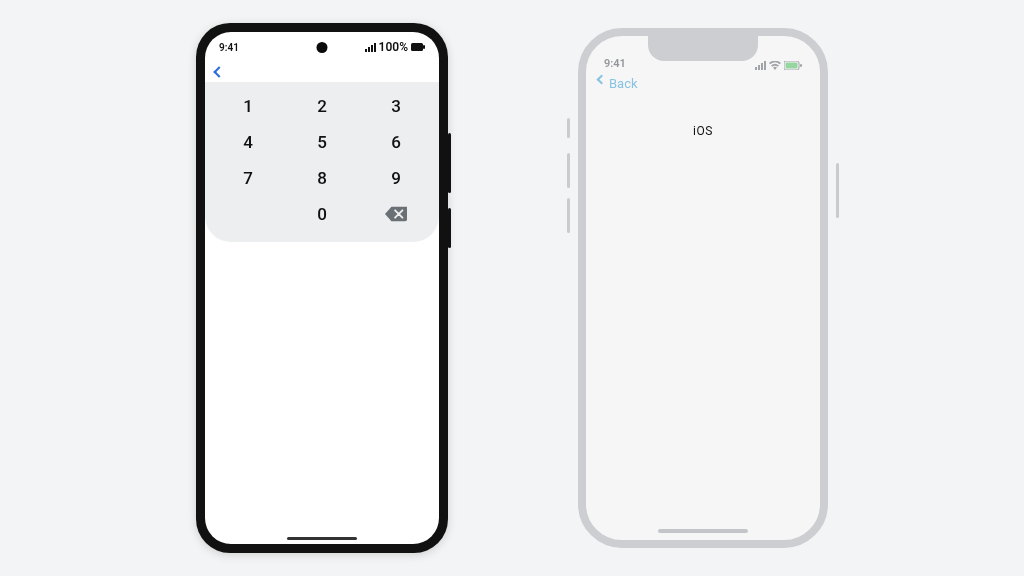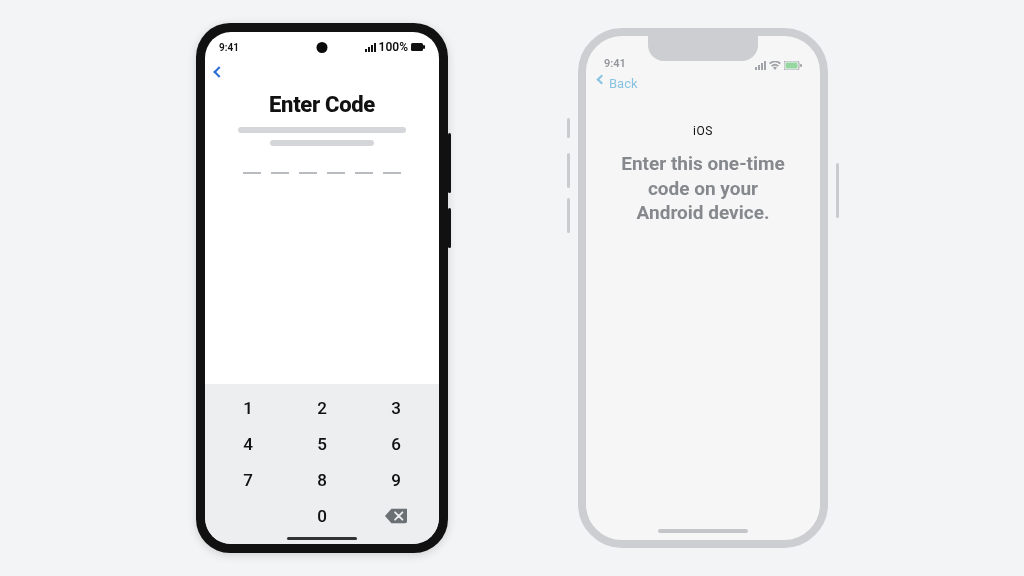--- a/index.html
+++ b/index.html
@@ -201,33 +201,20 @@
             <rect x="0" y="0" width="12" height="8" rx="1.5" fill="#111"></rect>
             <rect x="12" y="2" width="2" height="4" rx="1" fill="#111"></rect>
           </svg>
       </span>
     </div>
 
     <div class="android-nav">
       <div class="chev-left"></div>
     </div>
 
-    <div class="android-content">
-      <div class="android-title">Enter Code</div>
-      <div class="skeleton-line skel1"></div>
-      <div class="skeleton-line skel2"></div>
-      <div class="code-slots">
-        <div class="slot"></div>
-        <div class="slot"></div>
-        <div class="slot"></div>
-        <div class="slot"></div>
-        <div class="slot"></div>
-        <div class="slot"></div>
-      </div>
-    </div>
 
     <div class="keypad">
       <div class="kp-row">
         <div class="kp-key">1</div>
         <div class="kp-key">2</div>
         <div class="kp-key">3</div>
       </div>
       <div class="kp-row">
         <div class="kp-key">4</div>
         <div class="kp-key">5</div>
@@ -281,18 +268,17 @@
       </span>
     </div>
 
     <div class="ios-nav">
       <div class="ios-chev"></div>
       <span>Back</span>
     </div>
 
     <div class="ios-content">
       <div class="ios-brand">iOS</div>
-      <div class="ios-heading">Enter this one-time code on your Android device.</div>
     </div>
 
     <div class="iphone-homebar"></div>
   </div>
 </div>
 
 </body></html>

